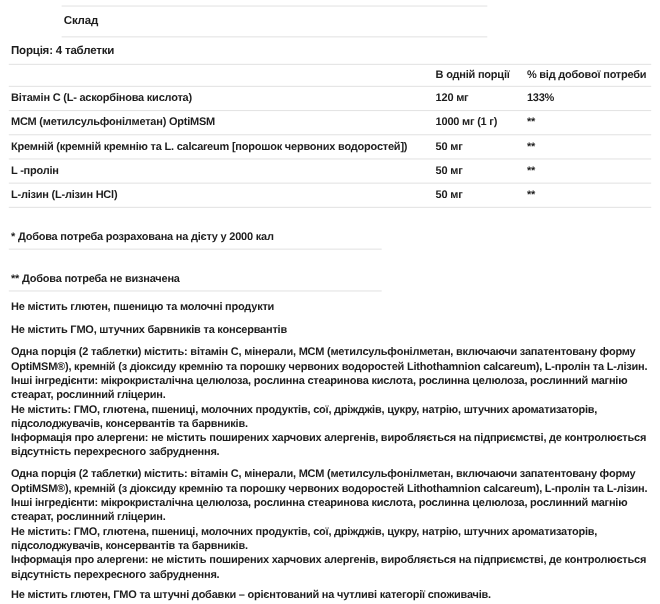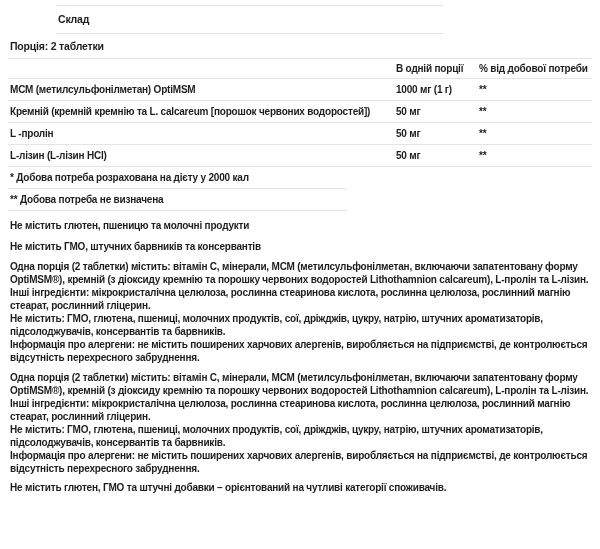--- a/index.html
+++ b/index.html
@@ -52,20 +52,21 @@
   }
   .frow.header { padding: 3px 0 3px 0; }
   .fcell { padding-left: 2px; white-space: nowrap; overflow: visible; }
   .fcell.name { padding-right: 4px; }
 
   
   .footnote {
     width: 337px;
     border-bottom: 1px solid #e4e4e4;
     padding: 5px 0 5px 2px;
+    margin-top: 16px;
   }
 
   
   .claim {
     margin: 8px 0 0 0;
     padding-left: 2px;
     line-height: 13px;
   }
   .desc-block {
     margin: 7px 0 0 0;
@@ -77,29 +78,34 @@
     padding-left: 2px;
     line-height: 13px;
   }
 </style>
 </head>
 <body>
 
 <div class="page">
 
   <div class="sec-title">Склад</div>
-  <div class="serving">Порція: 2 таблетки</div>
+  <div class="serving">Порція: 4 таблетки</div>
 
   <div class="facts">
     <div class="frow header">
       <div class="fcell name"></div>
       <div class="fcell">В одній порції</div>
       <div class="fcell">% від добової потреби</div>
     </div>
 
+    <div class="frow">
+      <div class="fcell name">Вітамін C (L- аскорбінова кислота)</div>
+      <div class="fcell">120 мг</div>
+      <div class="fcell">133%</div>
+    </div>
     <div class="frow">
       <div class="fcell name">МСМ (метилсульфонілметан) OptiMSM</div>
       <div class="fcell">1000 мг (1 г)</div>
       <div class="fcell">**</div>
     </div>
     <div class="frow">
       <div class="fcell name">Кремній (кремній кремнію та L. calcareum [порошок червоних водоростей])</div>
       <div class="fcell">50 мг</div>
       <div class="fcell">**</div>
     </div>

